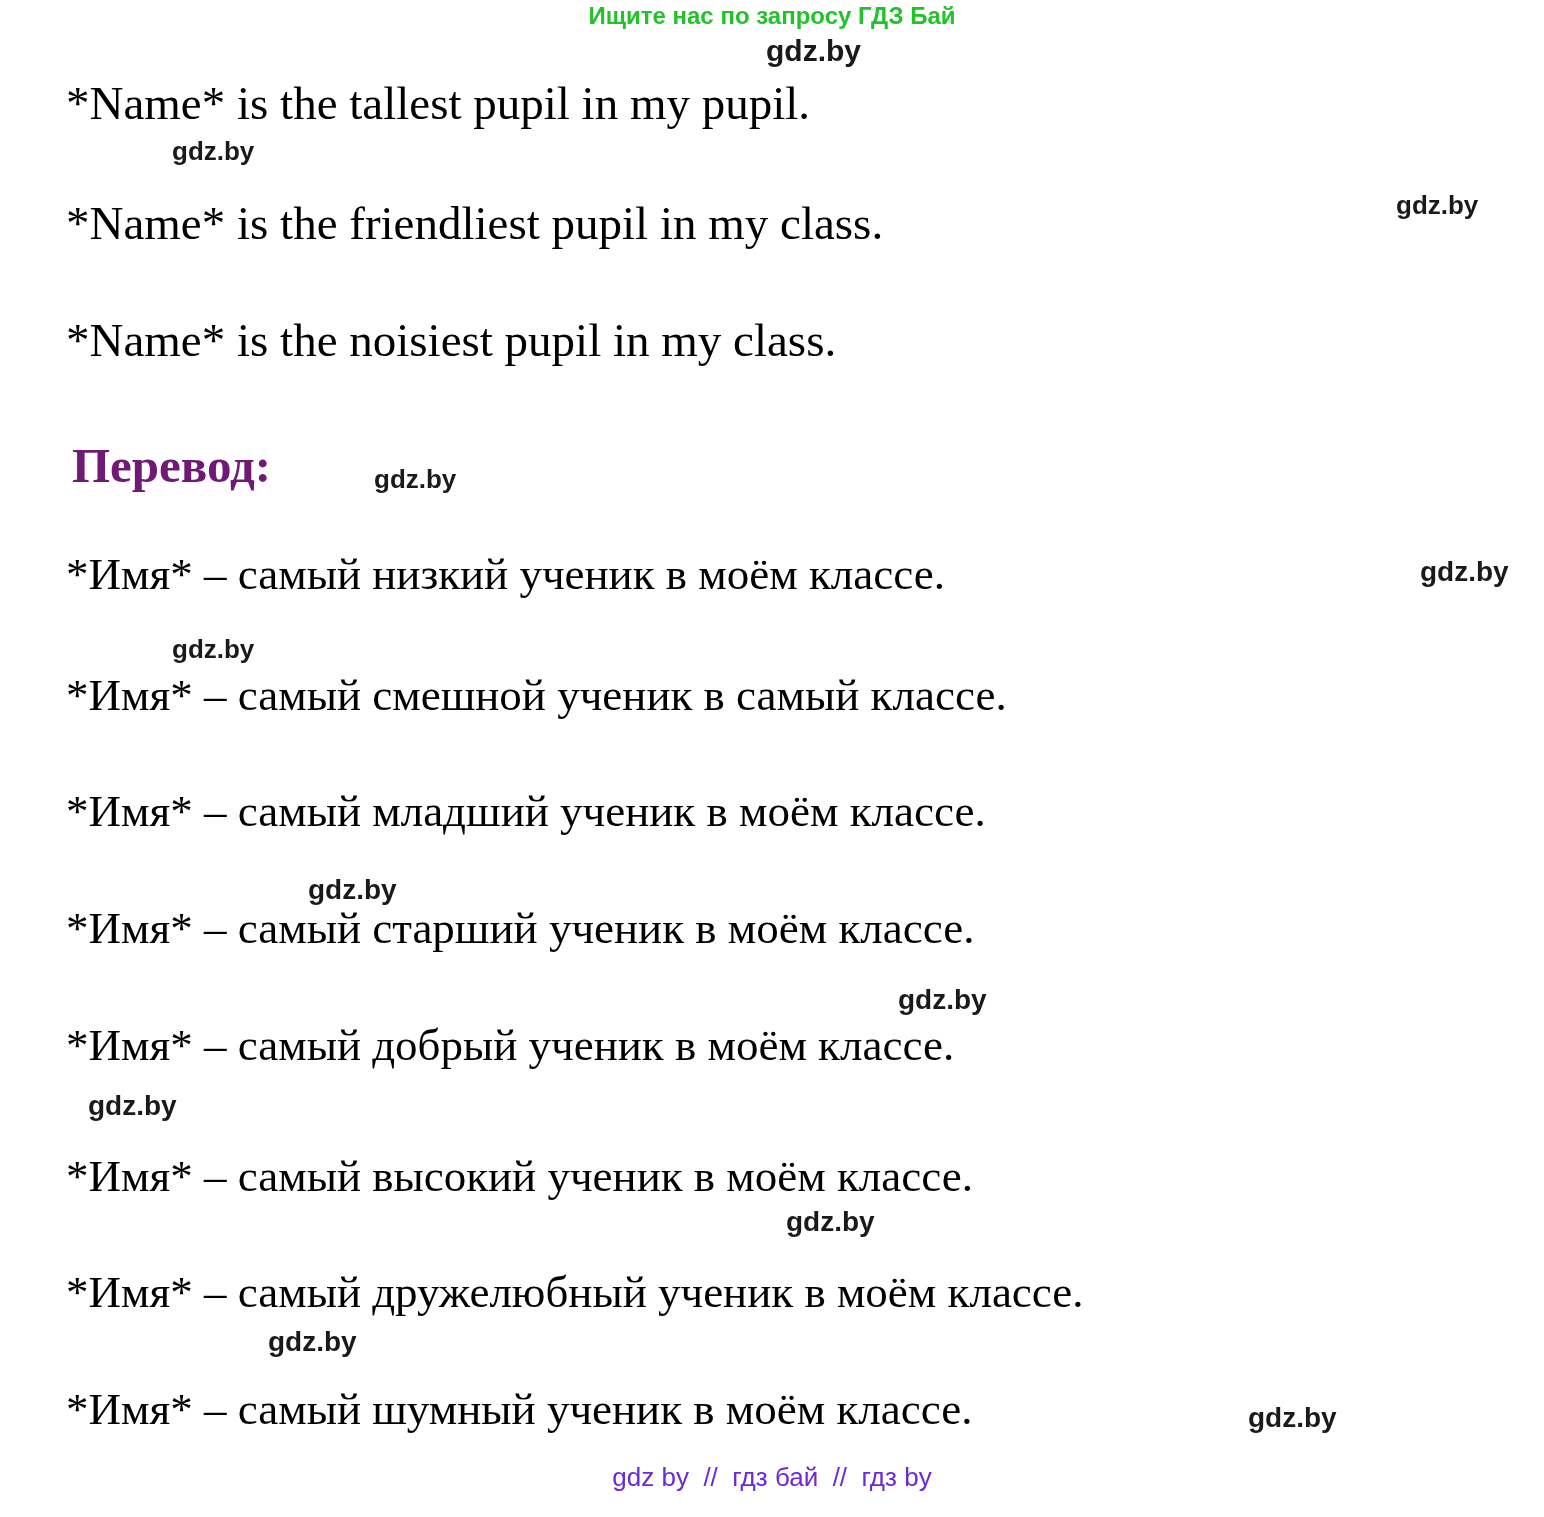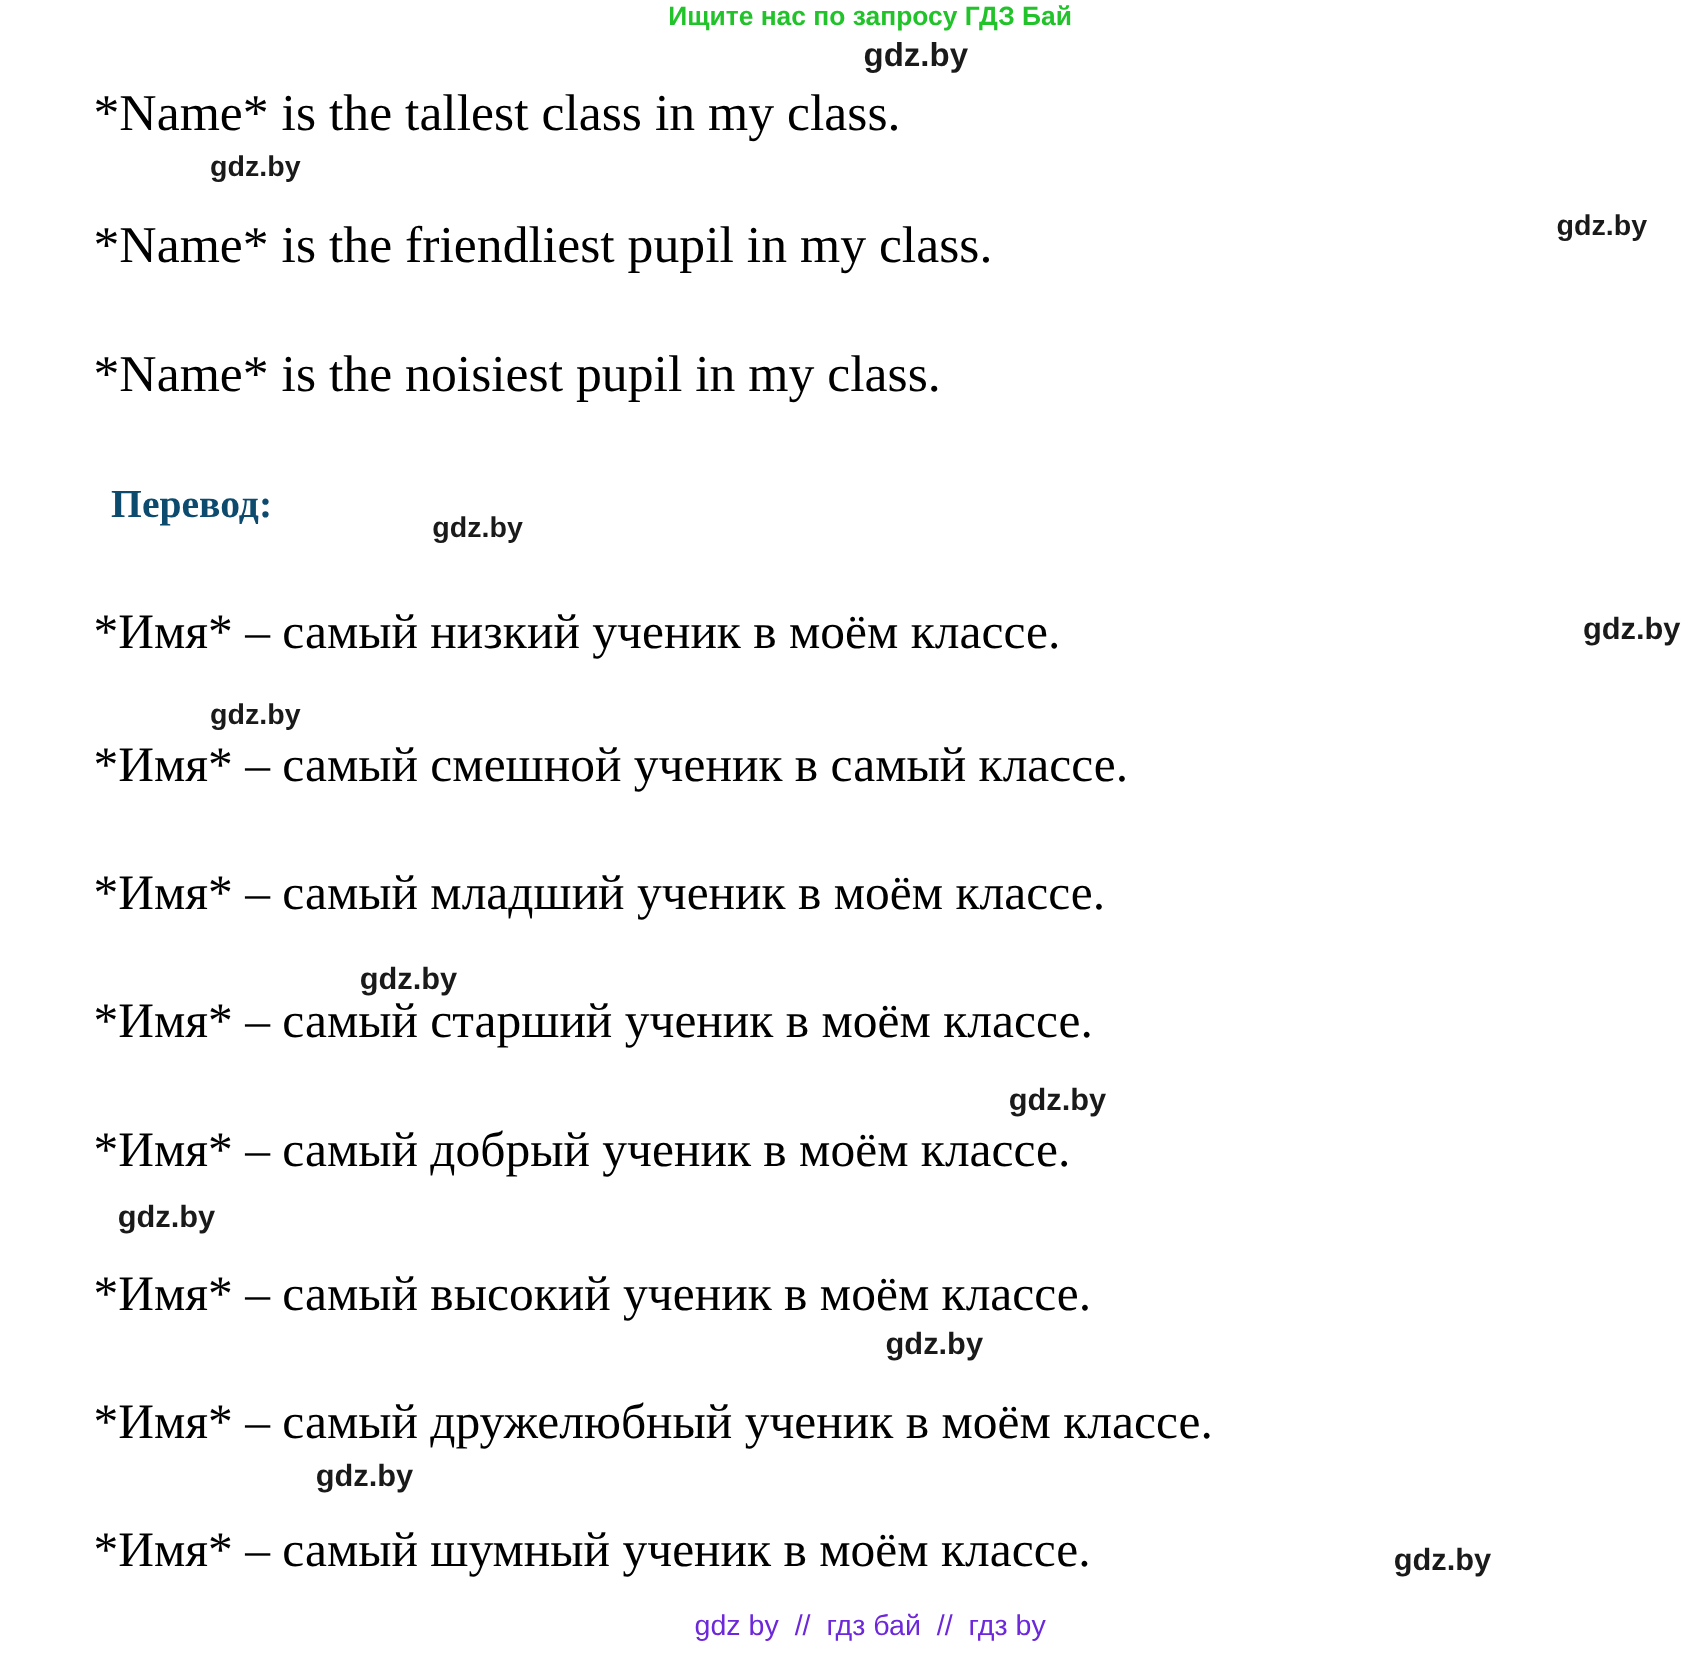--- a/index.html
+++ b/index.html
@@ -14,21 +14,20 @@
     font-family: "Liberation Serif", "DejaVu Serif", serif;
     color: #000000;
     overflow: hidden;
   }
 
   #page {
     position: relative;
     width: 1220px;
     height: 1517px;
     background: #ffffff;
-    margin-left: 19px;
   }
 
   
   .promo {
     position: absolute;
     left: 0;
     top: 2px;
     width: 1544px;
     text-align: center;
     font-family: "Liberation Sans", "DejaVu Sans", sans-serif;
@@ -75,26 +74,26 @@
   }
   .line.en { font-size: 47px; }
   .line.ru { font-size: 45px; }
 
   .en-1 { top: 79px; }
   .en-2 { top: 199px; }
   .en-3 { top: 316px; }
 
   .heading {
     position: absolute;
-    left: 82px;
+    left: 72px;
     top: 437px;
     font-family: "Liberation Serif", "DejaVu Serif", serif;
-    font-size: 36px;
+    font-size: 49px;
     font-weight: 700;
-    color: #0c4a6e;
+    color: #701a75;
     white-space: nowrap;
   }
 
   .ru-1 { top: 551px; }
   .ru-2 { top: 672px; }
   .ru-3 { top: 788px; }
   .ru-4 { top: 905px; }
   .ru-5 { top: 1022px; }
   .ru-6 { top: 1153px; }
   .ru-7 { top: 1269px; }
@@ -127,21 +126,21 @@
   <div class="wm wm-c">gdz.by</div>
   <div class="wm wm-d">gdz.by</div>
   <div class="wm wm-e">gdz.by</div>
   <div class="wm wm-f">gdz.by</div>
   <div class="wm wm-g">gdz.by</div>
   <div class="wm wm-h">gdz.by</div>
   <div class="wm wm-i">gdz.by</div>
   <div class="wm wm-j">gdz.by</div>
   <div class="wm wm-k">gdz.by</div>
 
-  <div class="line en en-1">*Name* is the tallest class in my class.</div>
+  <div class="line en en-1">*Name* is the tallest pupil in my pupil.</div>
   <div class="line en en-2">*Name* is the friendliest pupil in my class.</div>
   <div class="line en en-3">*Name* is the noisiest pupil in my class.</div>
 
   <div class="heading">Перевод:</div>
 
   <div class="line ru ru-1">*Имя* – самый низкий ученик в моём классе.</div>
   <div class="line ru ru-2">*Имя* – самый смешной ученик в самый классе.</div>
   <div class="line ru ru-4">*Имя* – самый старший ученик в моём классе.</div>
   <div class="line ru ru-3">*Имя* – самый младший ученик в моём классе.</div>
   <div class="line ru ru-5">*Имя* – самый добрый ученик в моём классе.</div>

